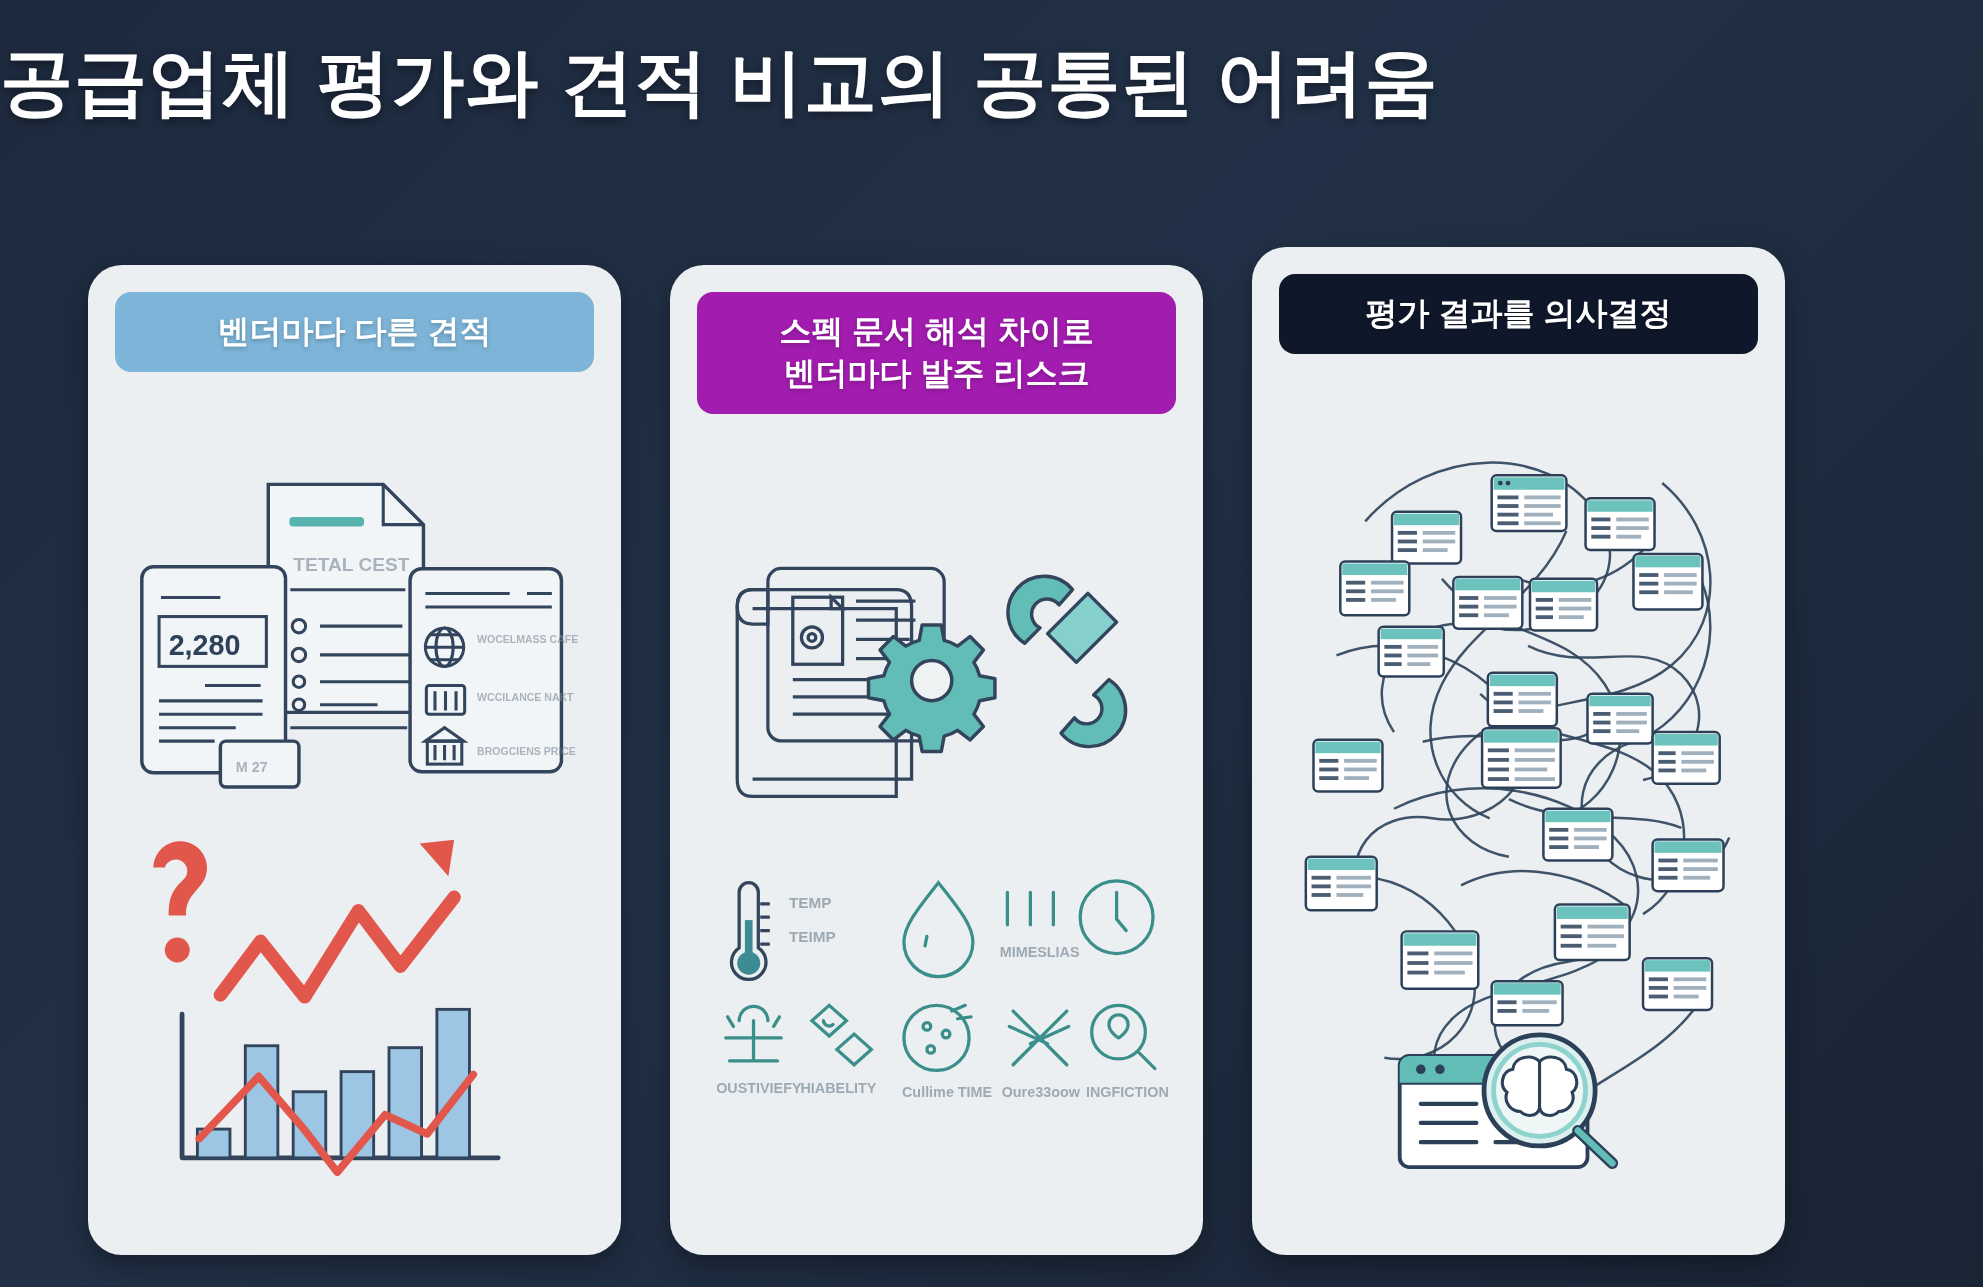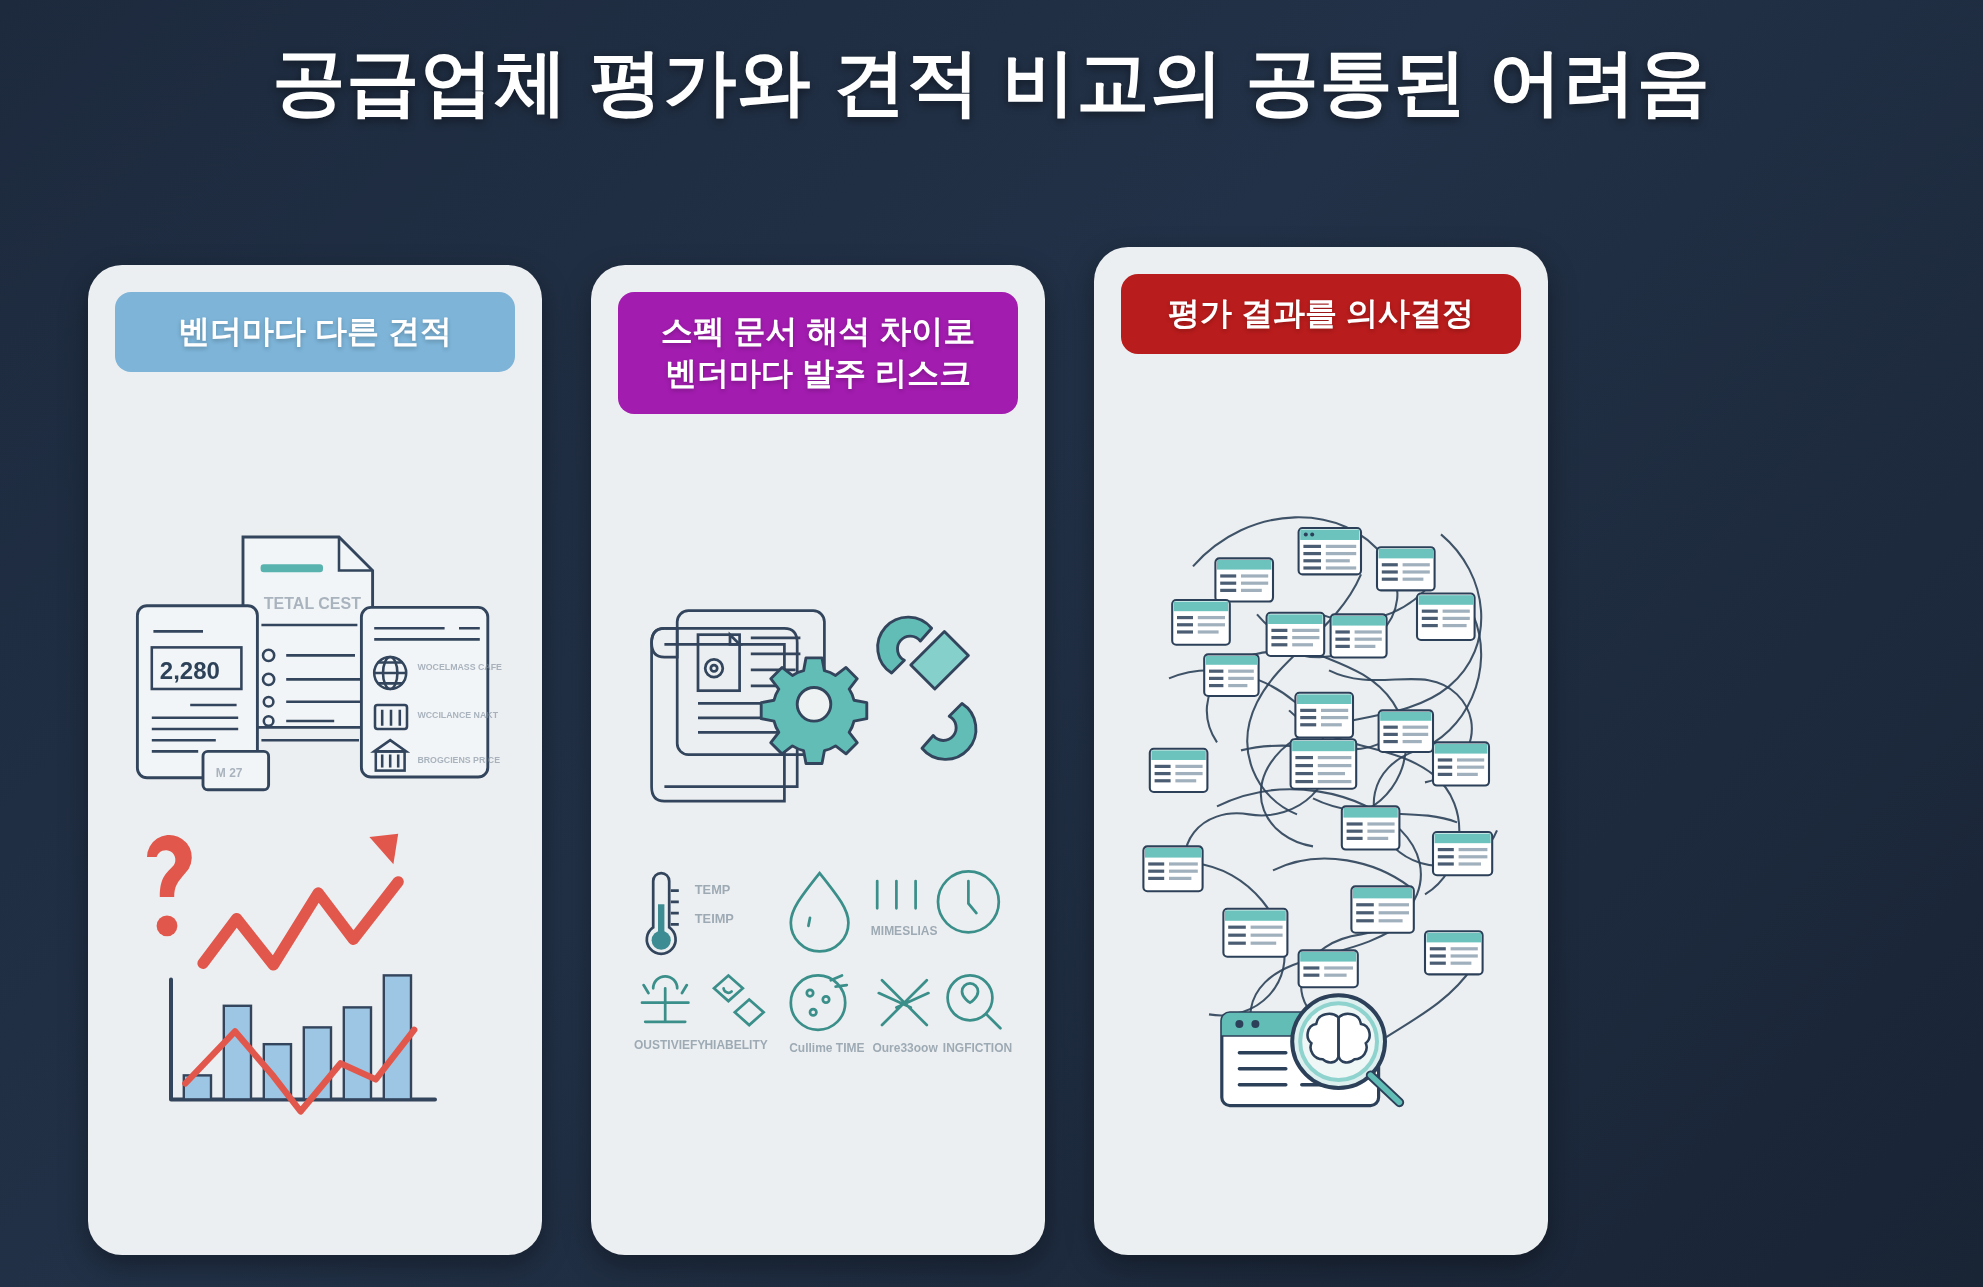--- a/index.html
+++ b/index.html
@@ -10,34 +10,34 @@
   }
   body {
     background: linear-gradient(135deg, #1d2a3e 0%, #223147 45%, #192435 100%);
     position: relative;
   }
 
   
   .title {
     position: absolute;
     top: 40px; left: 0; right: 0;
-    text-align: center;
+    text-align: left;
     color: #ffffff;
     font-size: 73px;
     font-weight: 700;
     letter-spacing: 1px;
     text-shadow: 0 3px 10px rgba(0,0,0,.45);
     line-height: 1.15;
   }
 
   
   .cards {
     position: absolute;
     top: 265px; left: 88px;
-    width: 1460px; height: 990px;
+    width: 1697px; height: 990px;
     display: flex;
     gap: 49px;
   }
   .card {
     flex: 1 1 0;
     background: #eceff1;
     border-radius: 34px;
     box-shadow: 0 10px 28px rgba(0,0,0,.35);
     padding: 27px 27px 20px 27px;
     display: flex;
@@ -265,21 +265,21 @@
           <circle cx="440" cy="612" r="28" class="lt"></circle>
           <path class="lt" d="M460 632 l18 18"></path>
           <path class="lt" d="M430 604 a10 10 0 0 1 20 0 c0 8 -10 14 -10 14 s-10 -6 -10 -14 z"></path>
         </g>
         <text x="406" y="680" font-size="15" class="t2">INGFICTION</text>
       </svg>
     </div>
   </div>
 
   <div class="card c3">
-    <div class="card-head" style="background:#b91c1c;border-radius:17px;">
+    <div class="card-head" style="background:#0f172a;">
       <span>평가 결과를 의사결정</span>
     </div>
 
     <div class="card-art">
       <svg class="art-svg" viewBox="0 0 500 810" preserveAspectRatio="xMidYMid meet">
         <defs>
           <style>
             .wire { stroke:#2c4159; stroke-width:2.6; fill:none; opacity:.9; }
             .wnd  { fill:#ffffff; stroke:#2c4159; stroke-width:2.6; }
             .bar3 { fill:#2c4159; opacity:.85; }

